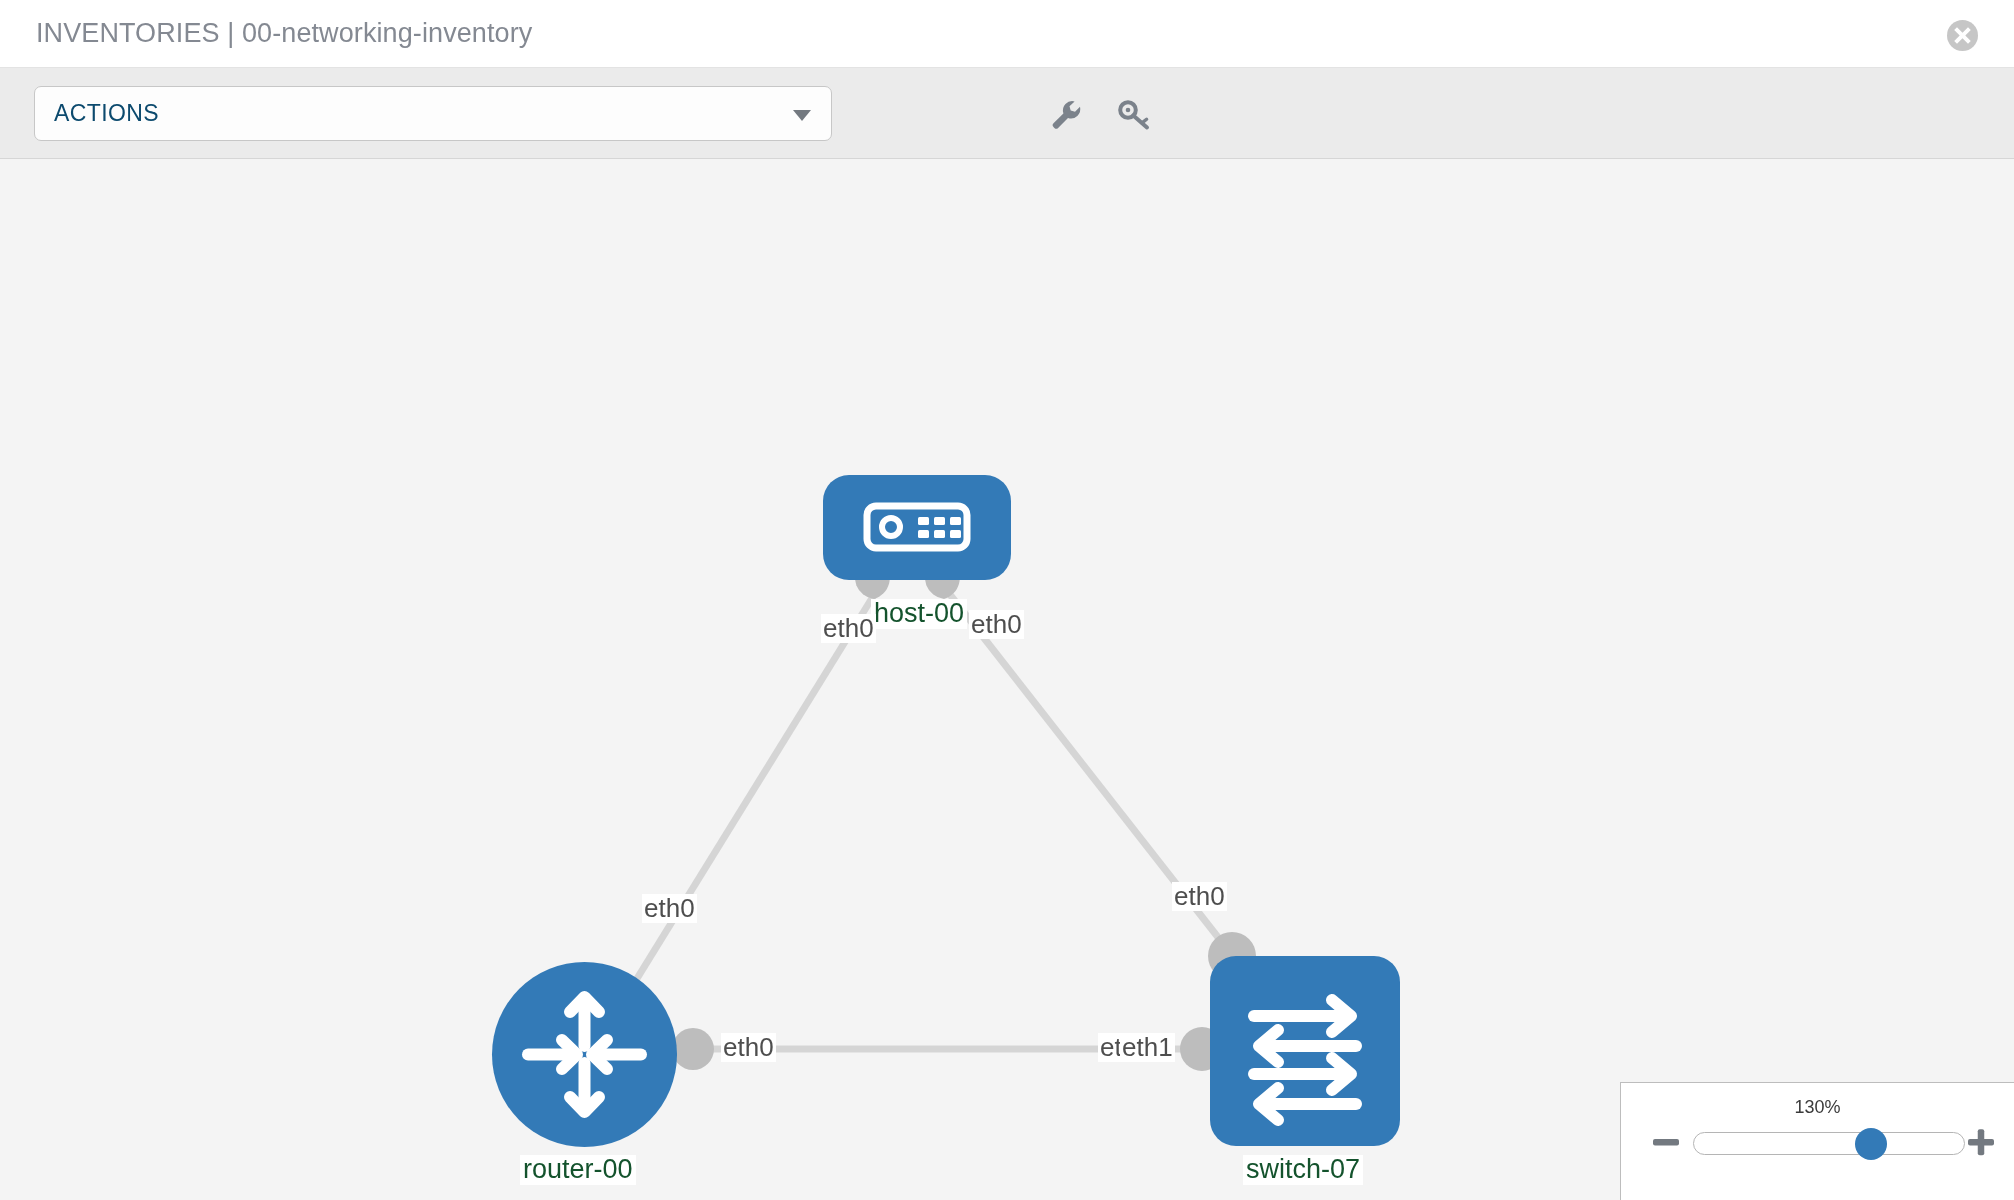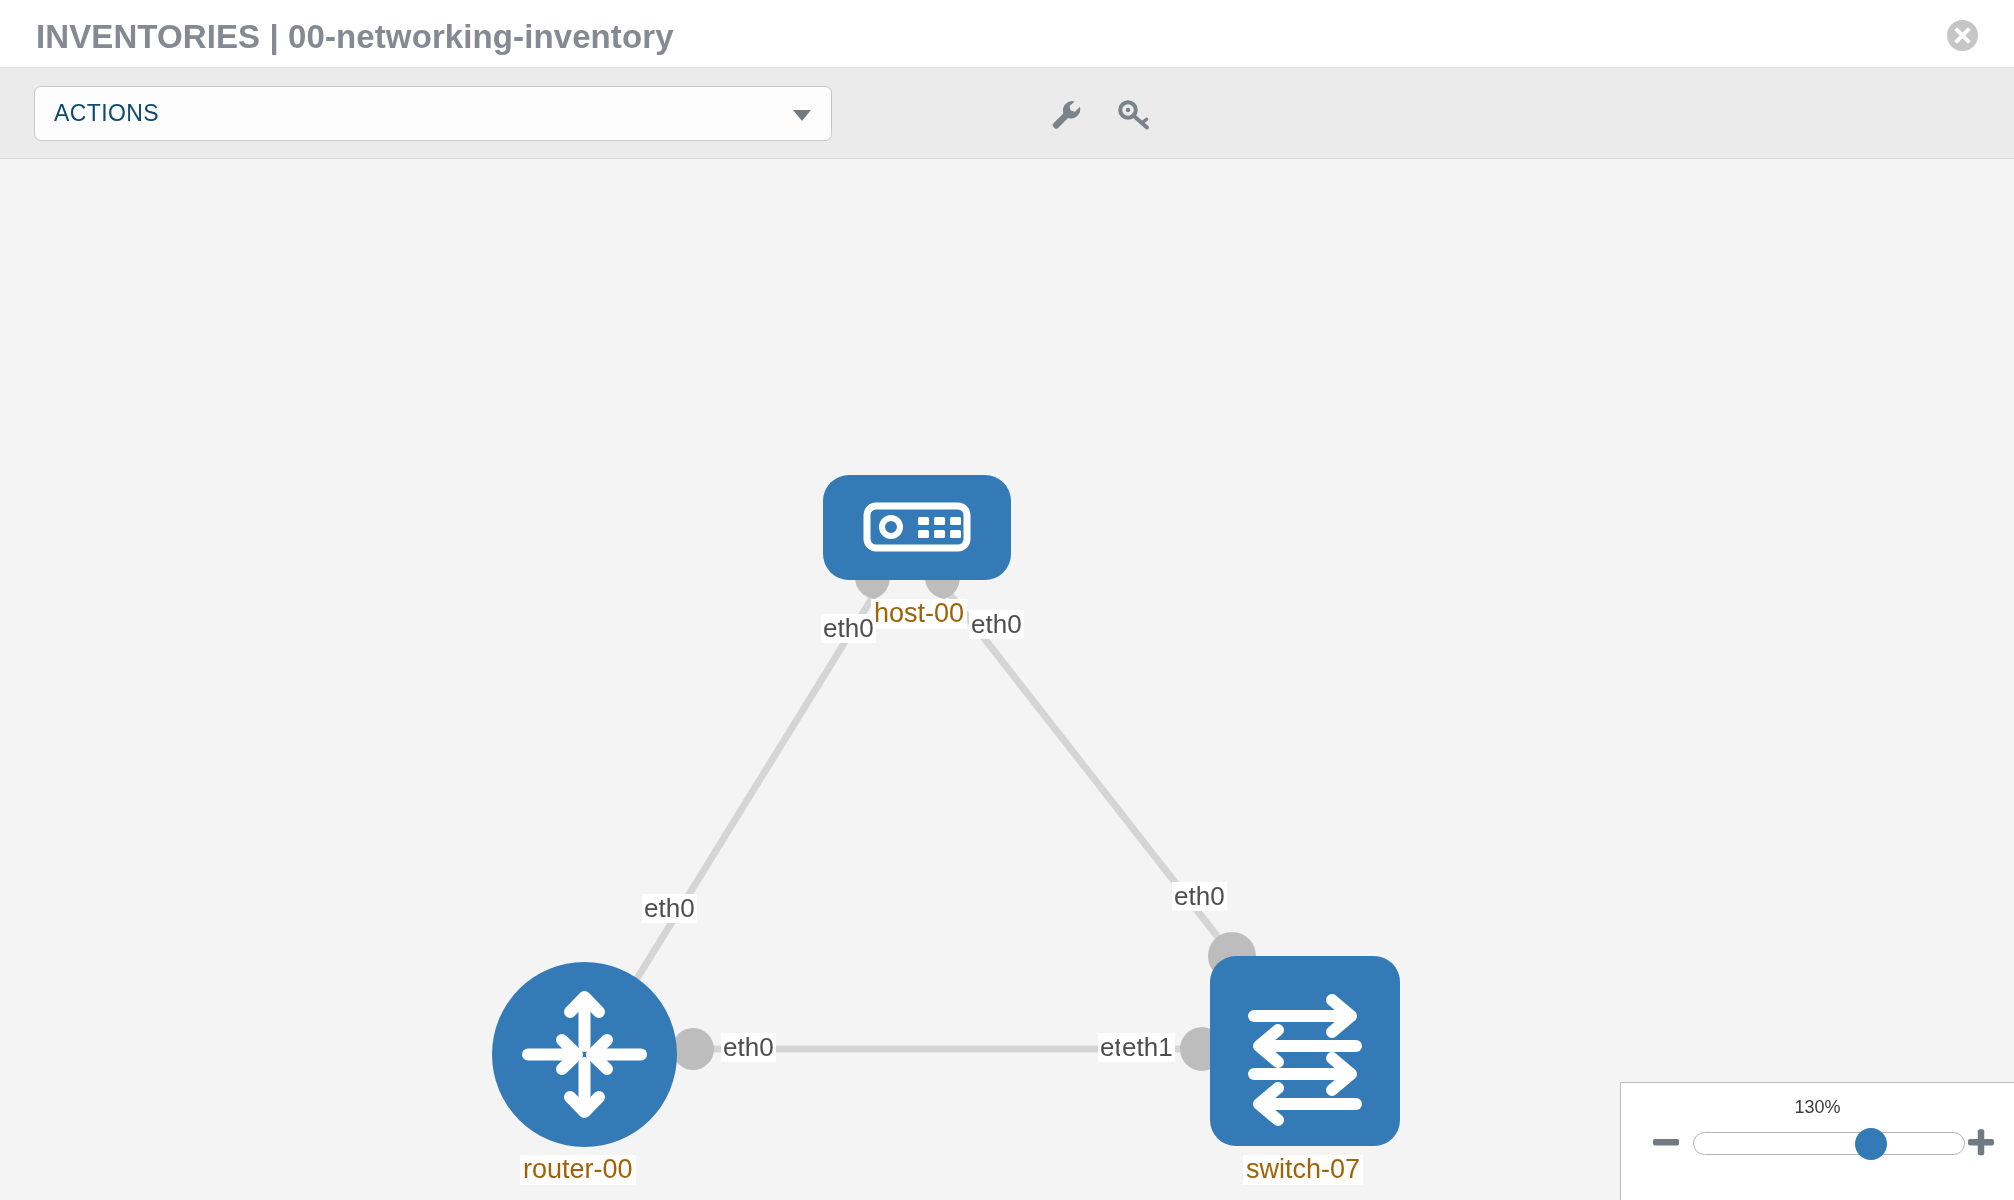--- a/index.html
+++ b/index.html
@@ -16,22 +16,22 @@
   #app-header {
     position: relative;
     height: 68px;
     background: #ffffff;
     border-bottom: 1px solid #e3e3e3;
   }
   #page-title {
     position: absolute;
     left: 36px;
     top: 18px;
-    font-size: 33px;
-    font-weight: bold;
+    font-size: 27px;
+    font-weight: normal;
     color: #848992;
     letter-spacing: 0.1px;
     white-space: nowrap;
   }
   #close-button {
     position: absolute;
     right: 36px;
     top: 20px;
     width: 31px;
     height: 31px;
@@ -106,21 +106,21 @@
     position: absolute;
     background: #337ab7;
   }
   .node.round  { border-radius: 50%; }
   .node.rounded{ border-radius: 26px; }
   .node svg { display: block; }
 
   .node-label {
     position: absolute;
     font-size: 27px;
-    color: #a16207;
+    color: #14532d;
     background: #ffffff;
     padding: 0 3px;
     white-space: nowrap;
     line-height: 1.1;
   }
   .iface-label {
     position: absolute;
     font-size: 26px;
     color: #4e4e4e;
     background: #ffffff;

